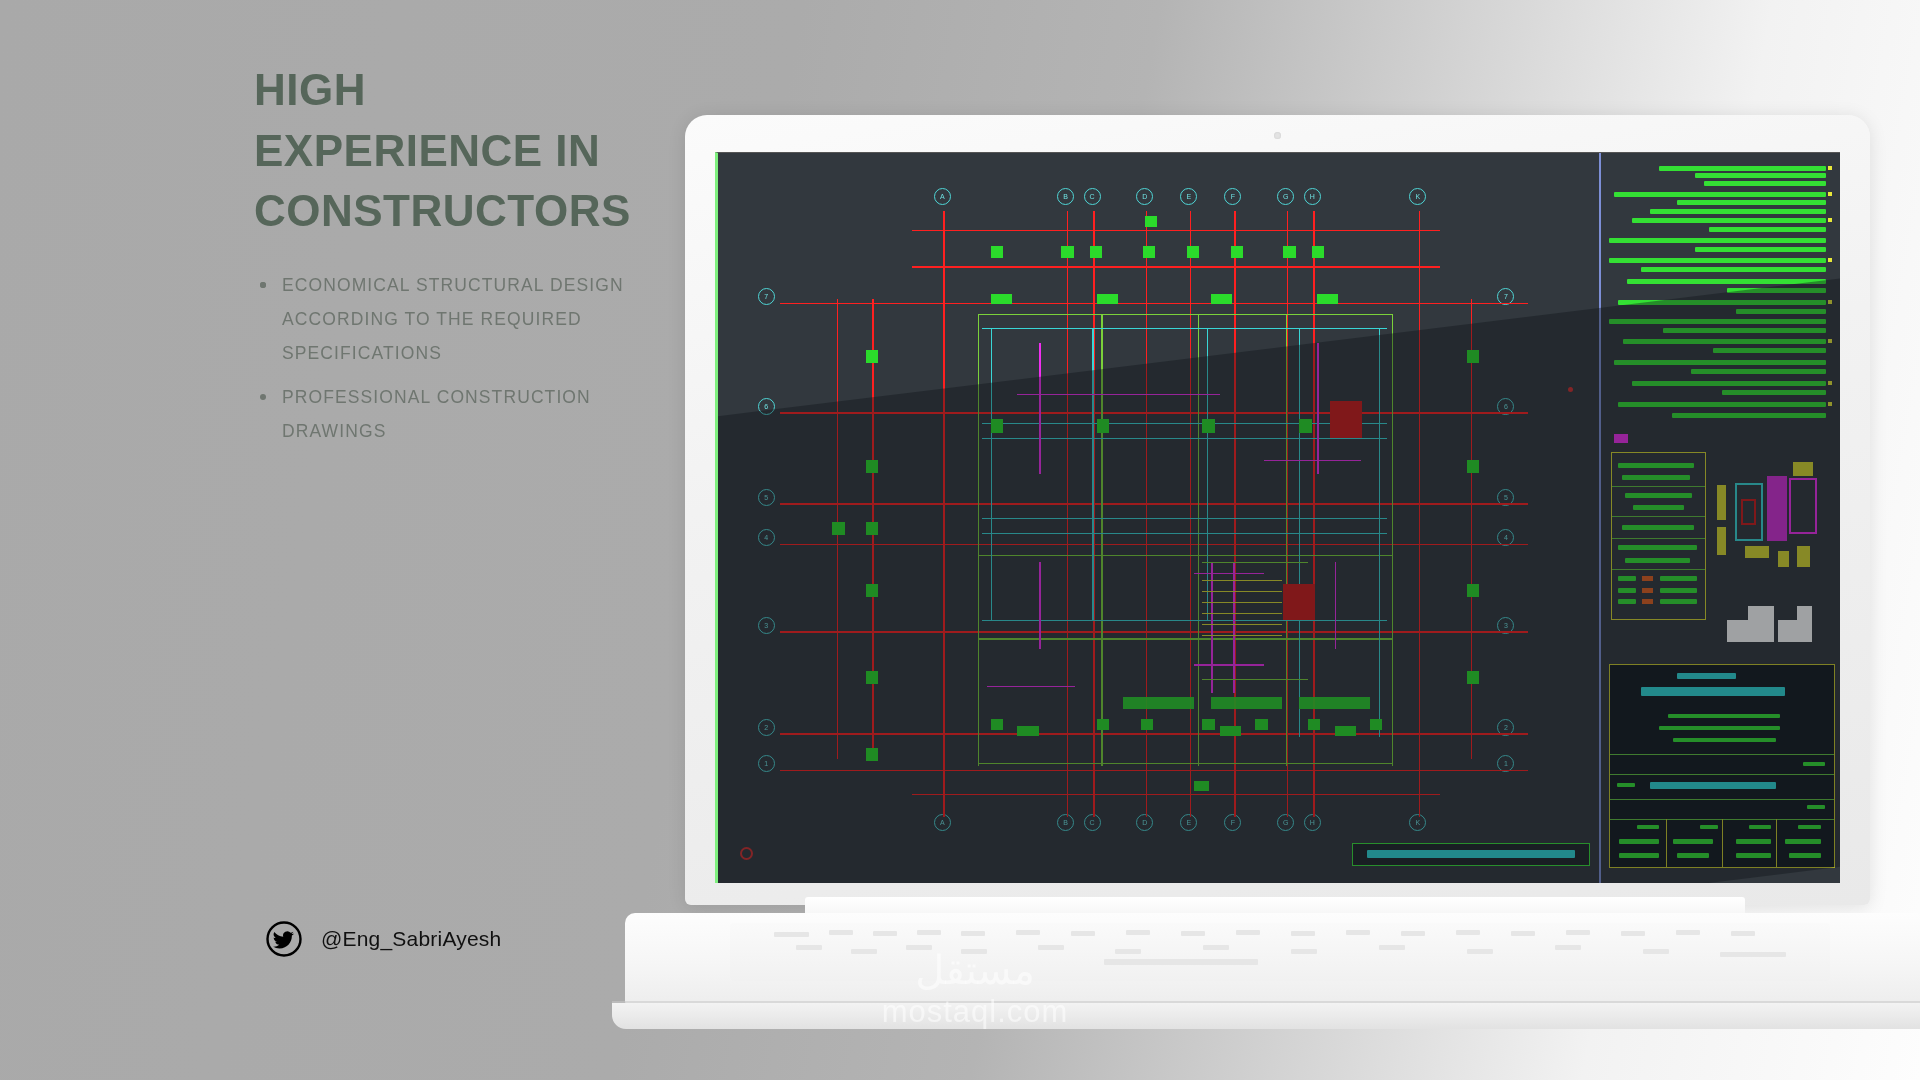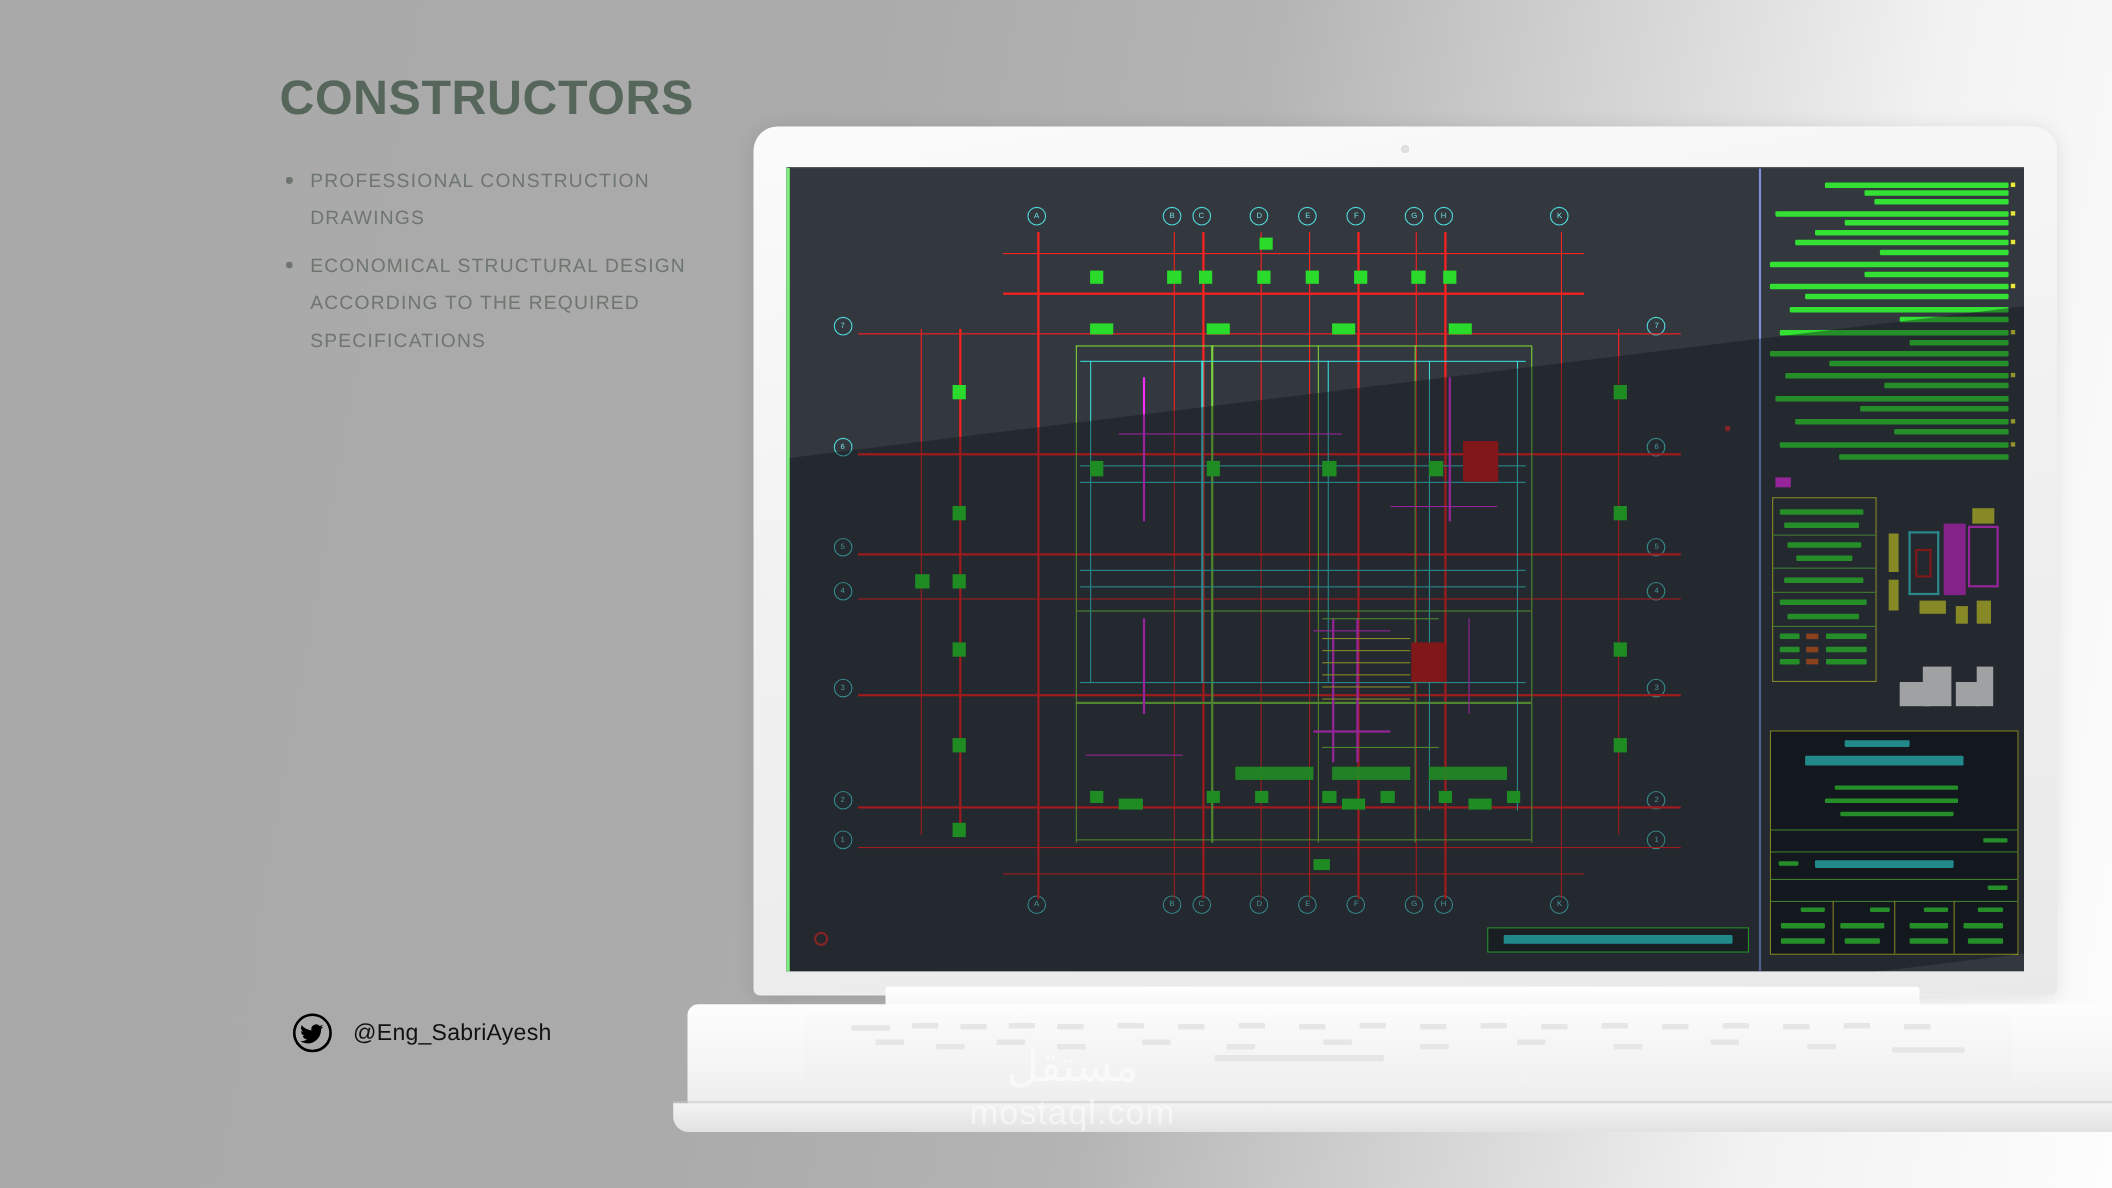--- a/index.html
+++ b/index.html
@@ -127,34 +127,36 @@
   }
   .wm-ar{ font-size:40px; line-height:1; letter-spacing:1px; }
   .wm-en{ font-size:31px; letter-spacing:1px; margin-top:4px; }
 </style>
 </head>
 <body>
 
 <div class="left-col">
 
   <div class="headline">
+    <div>HIGH</div>
+    <div>EXPERIENCE IN</div>
     <div>CONSTRUCTORS</div>
   </div>
 
   <ul class="bullets">
     <li class="bullet">
       <span class="dot"></span>
     </li>
     <li class="bullet">
       <span class="dot"></span>
-      <span>PROFESSIONAL CONSTRUCTION DRAWINGS</span>
+      <span>ECONOMICAL STRUCTURAL DESIGN ACCORDING TO THE REQUIRED SPECIFICATIONS</span>
     </li>
     <li class="bullet">
       <span class="dot"></span>
-      <span>ECONOMICAL STRUCTURAL DESIGN ACCORDING TO THE REQUIRED SPECIFICATIONS</span>
+      <span>PROFESSIONAL CONSTRUCTION DRAWINGS</span>
     </li>
   </ul>
 </div>
 
 <div class="social">
 
   <div class="social-row">
     <span class="social-ico">
       <svg viewBox="0 0 38 38" width="38" height="38">
         <circle cx="19" cy="19" r="16.5" fill="none" stroke="#000" stroke-width="2.4"></circle>

